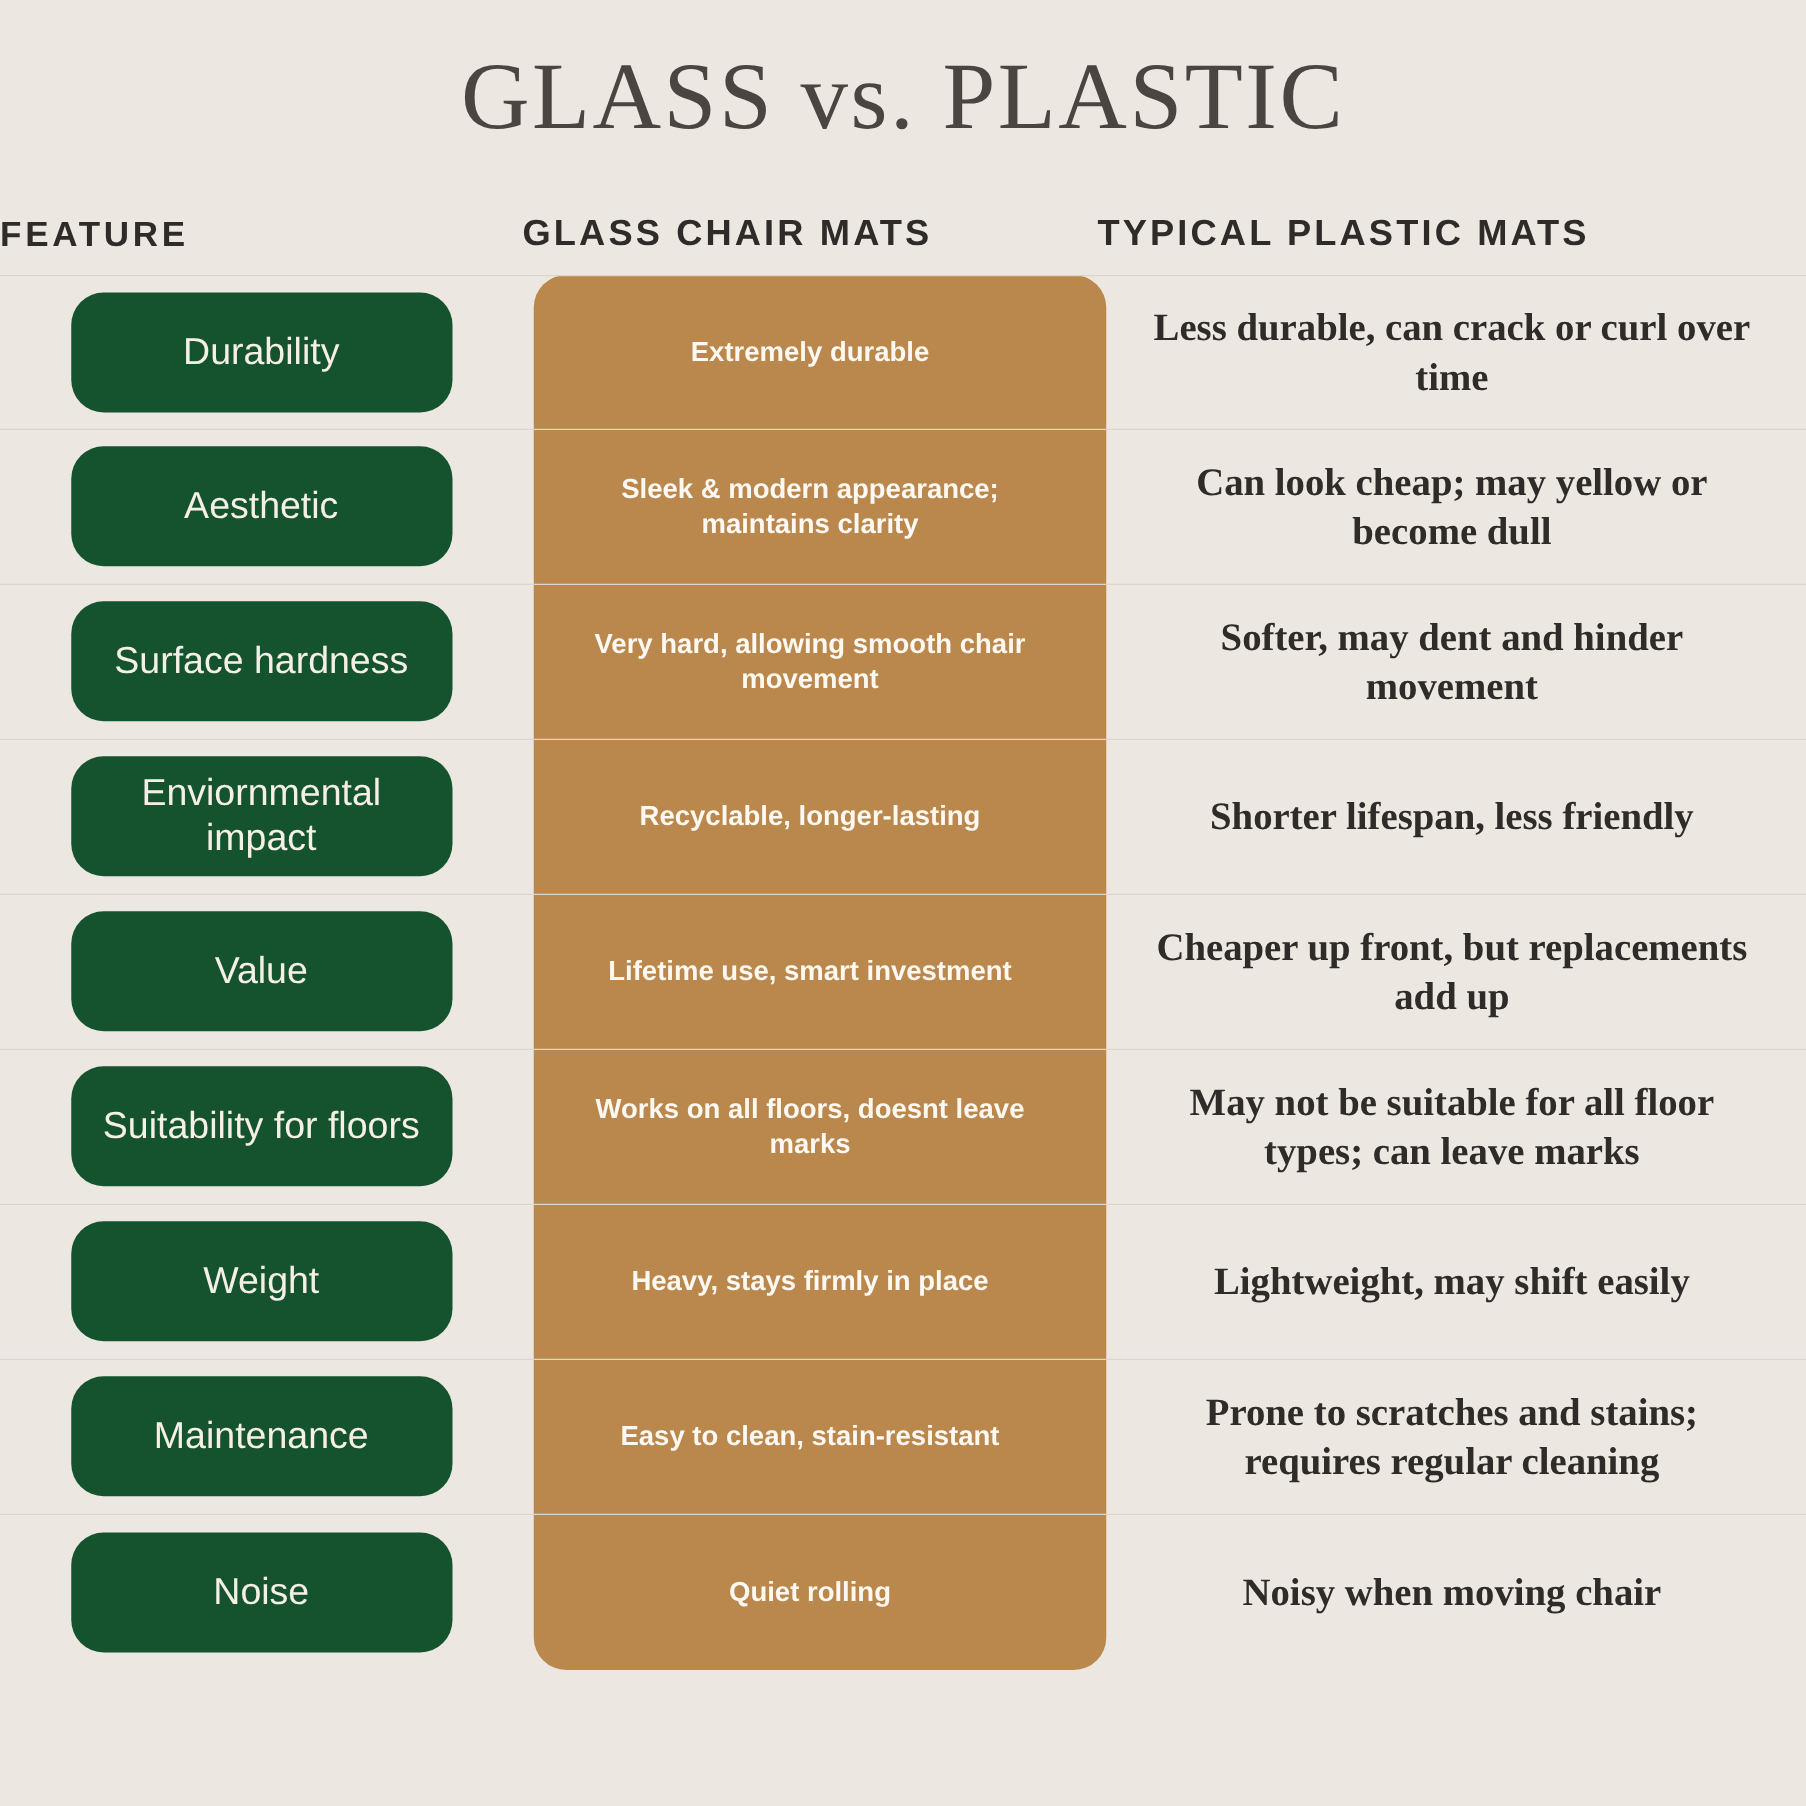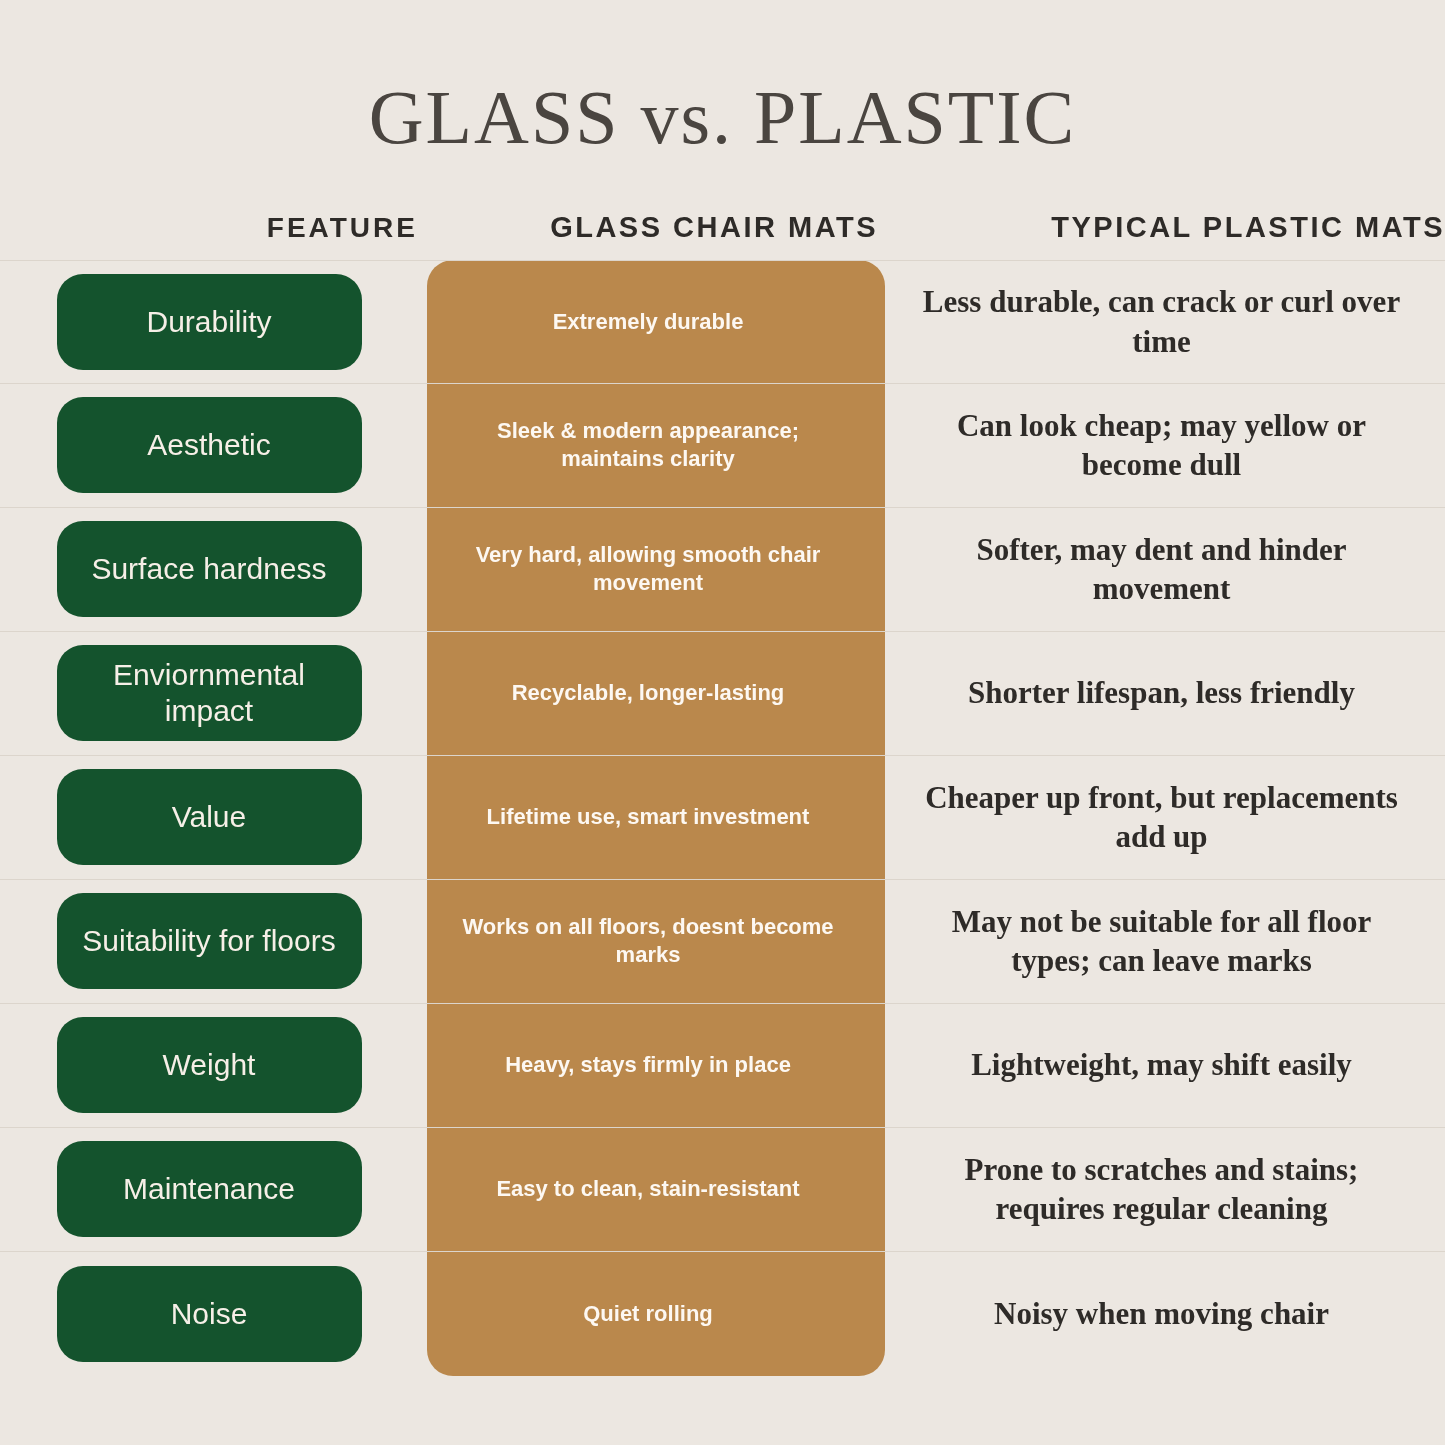--- a/index.html
+++ b/index.html
@@ -8,21 +8,20 @@
     height: 1445px;
     background: #ece7e1;
     font-family: "Liberation Serif", serif;
     overflow: hidden;
   }
   .page {
     position: relative;
     width: 1445px;
     height: 1099px;
     background: #ece7e1;
-    margin-top: 40px;
   }
 
   
   .title {
     text-align: center;
     font-family: "Liberation Serif", serif;
     font-size: 76px;
     font-weight: 400;
     letter-spacing: 2px;
     color: #4a4540;
@@ -35,21 +34,21 @@
     display: flex;
     align-items: flex-end;
     padding: 24px 0 0 0;
     height: 86px;
   }
   .col-feature { width: 418px; flex: none; }
   .col-glass   { width: 460px; flex: none; }
   .col-plastic { flex: 1 1 auto; }
 
   .header-cell {
-    text-align: right;
+    text-align: left;
     font-family: "Liberation Sans", sans-serif;
     font-weight: 700;
     font-size: 29px;
     letter-spacing: 2.5px;
     color: #2e2b28;
   }
   .header-cell.feature { font-size: 28px; letter-spacing: 3px; }
 
   
   .table-wrap {
@@ -188,21 +187,21 @@
           <div class="pill">Value</div>
         </div>
         <div class="cell cell-glass">Lifetime use, smart investment</div>
         <div class="cell cell-plastic">Cheaper up front, but replacements add up</div>
       </div>
 
       <div class="row">
         <div class="cell cell-feature">
           <div class="pill">Suitability for floors</div>
         </div>
-        <div class="cell cell-glass">Works on all floors, doesnt become marks</div>
+        <div class="cell cell-glass">Works on all floors, doesnt leave marks</div>
         <div class="cell cell-plastic">May not be suitable for all floor types; can leave marks</div>
       </div>
 
       <div class="row">
         <div class="cell cell-feature">
           <div class="pill">Weight</div>
         </div>
         <div class="cell cell-glass">Heavy, stays firmly in place</div>
         <div class="cell cell-plastic">Lightweight, may shift easily</div>
       </div>

